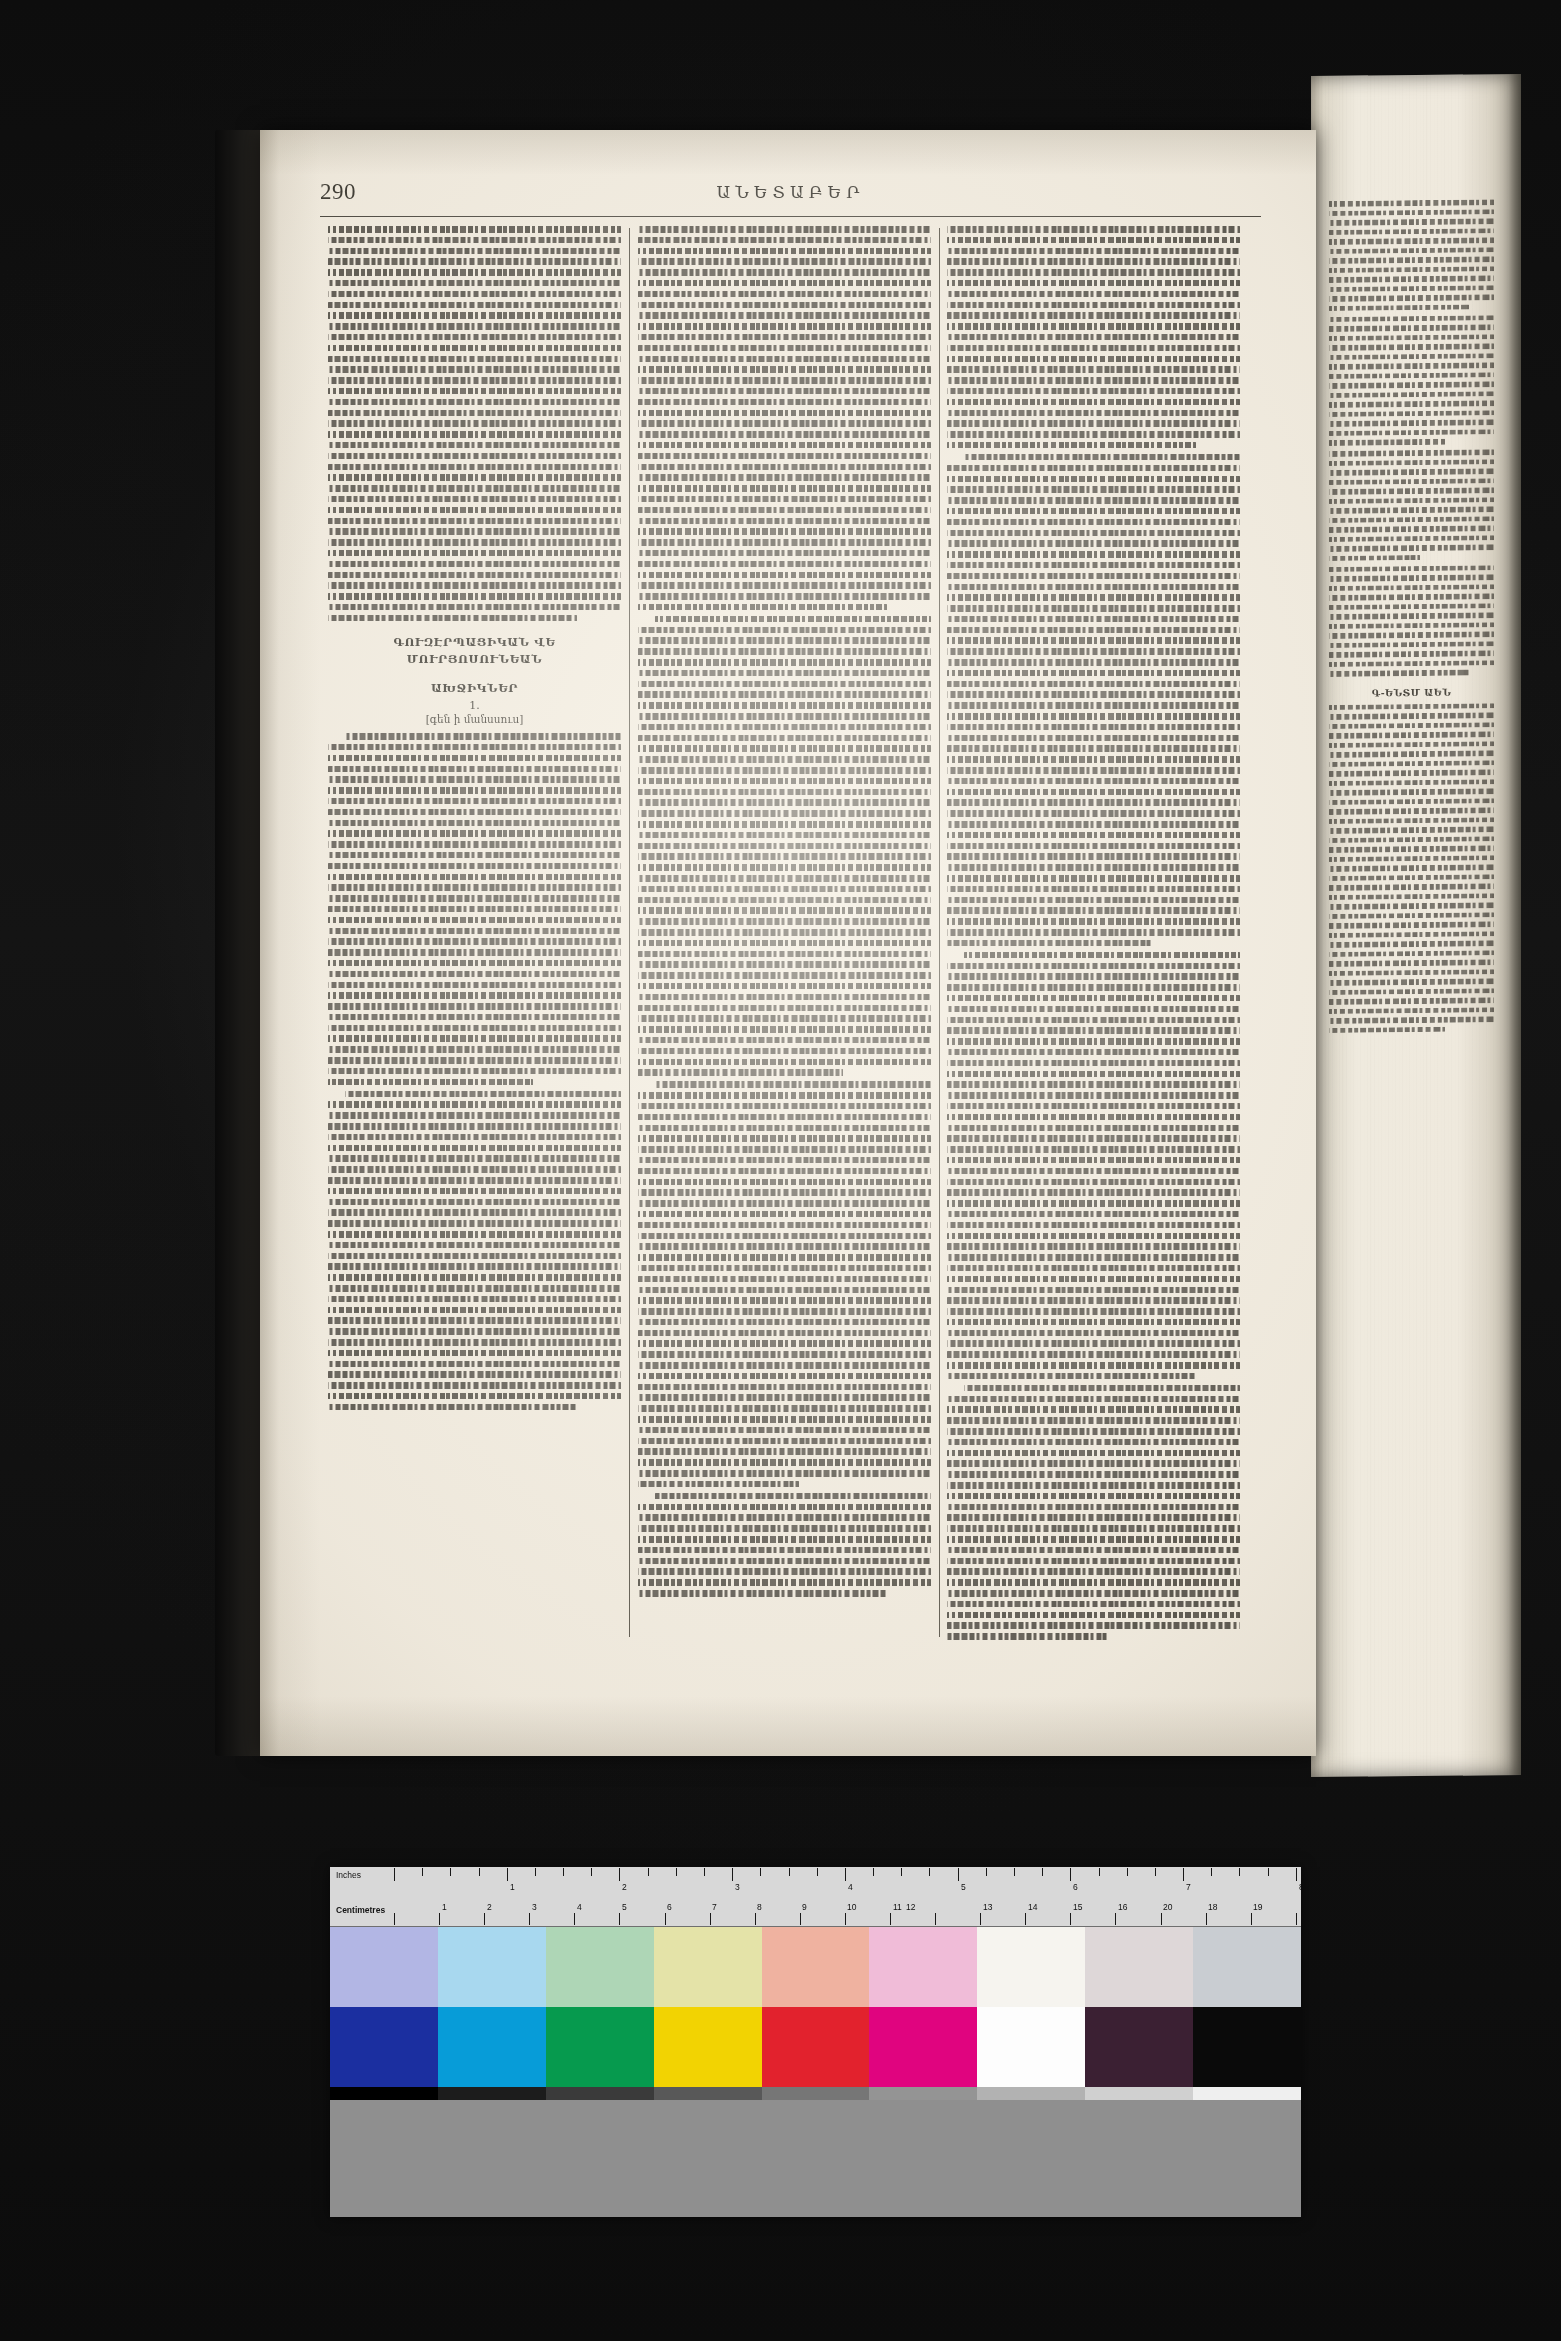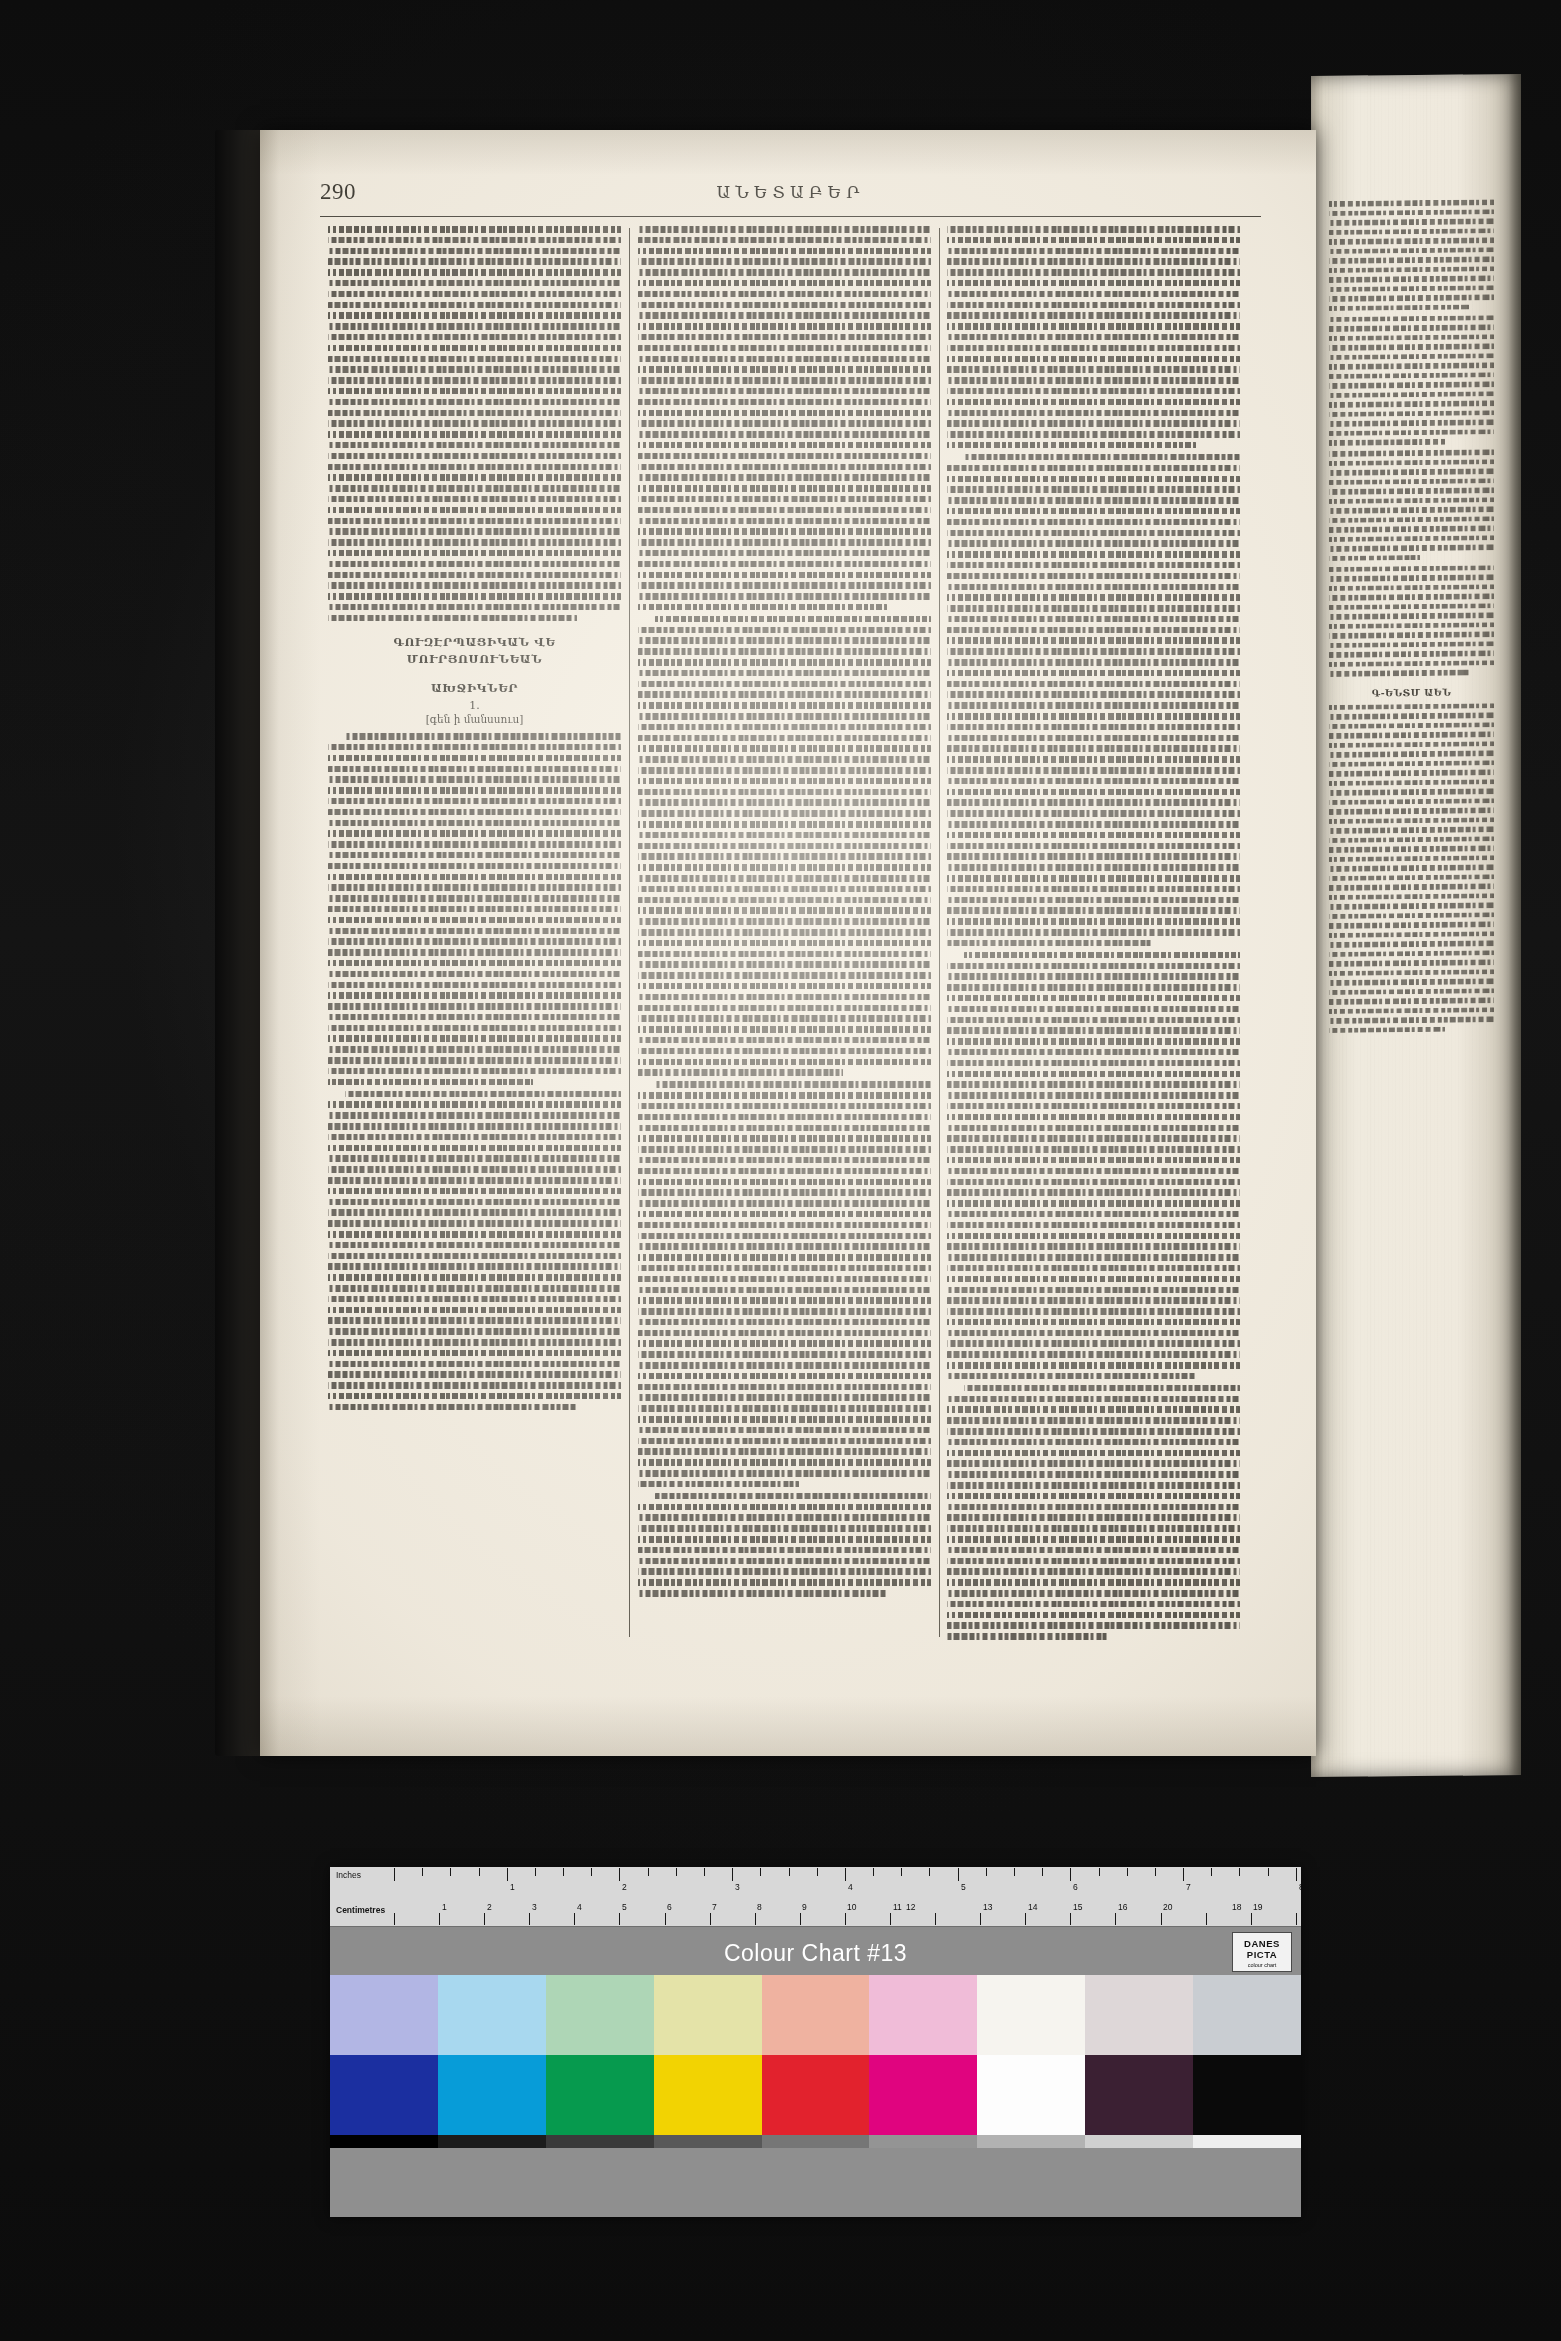--- a/index.html
+++ b/index.html
@@ -935,33 +935,25 @@
           <div class="num cm" style="left: 427px;">8</div>
           <div class="num cm" style="left: 472px;">9</div>
           <div class="num cm" style="left: 517px;">10</div>
           <div class="num cm" style="left: 563px;">11</div>
           <div class="num cm" style="left: 576px;">12</div>
           <div class="num cm" style="left: 653px;">13</div>
           <div class="num cm" style="left: 698px;">14</div>
           <div class="num cm" style="left: 743px;">15</div>
           <div class="num cm" style="left: 788px;">16</div>
           <div class="num cm" style="left: 833px;">20</div>
-          <div class="num cm" style="left: 878px; margin-left: 24px;">18</div>
+          <div class="num cm" style="left: 878px;">18</div>
           <div class="num cm" style="left: 923px;">19</div>
         </div>
     </div>
 
-    <div id="chart-title-bar">
-      <div id="chart-title">Colour Chart #13</div>
-      <div id="brand-box">
-        <div class="b1">DANES</div>
-        <div class="b2">PICTA</div>
-        <div class="b3">colour chart</div>
-      </div>
-    </div>
 
     <div class="swatch-row" id="swatch-pale">
         <div style="background: rgb(178, 182, 228);"></div>
         <div style="background: rgb(168, 216, 239);"></div>
         <div style="background: rgb(174, 214, 182);"></div>
         <div style="background: rgb(228, 227, 168);"></div>
         <div style="background: rgb(239, 178, 160);"></div>
         <div style="background: rgb(240, 188, 216);"></div>
         <div style="background: rgb(246, 244, 239);"></div>
         <div style="background: rgb(222, 215, 216);"></div>

